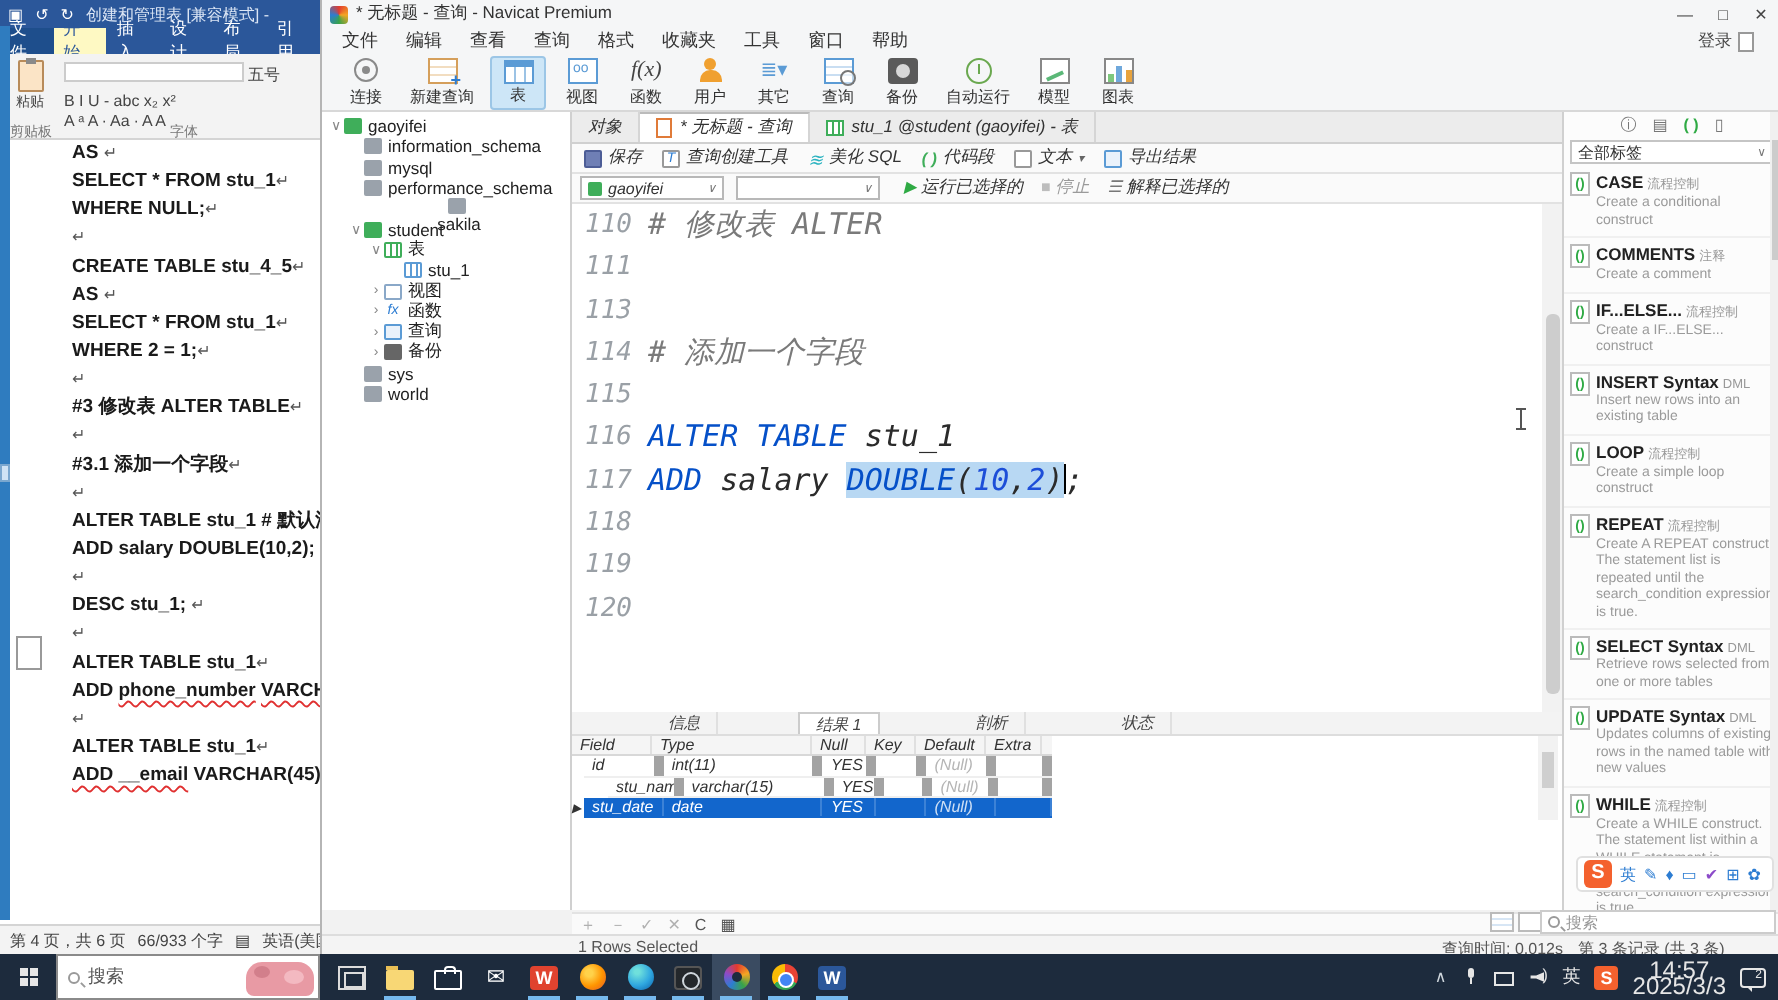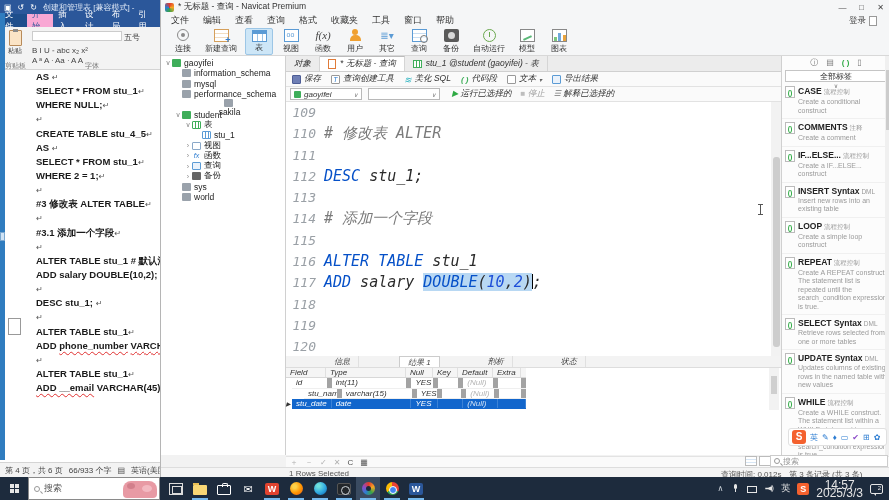--- a/index.html
+++ b/index.html
@@ -7,21 +7,21 @@
   body { font-family:"Liberation Sans", sans-serif; position:relative; background:#d7dbe0; font-size:10px; color:#333; }
   .abs { position:absolute; }
 
   
   #word-win { left:0; top:0; width:160px; height:477px; background:#fff; }
   .w-titlebar { position:absolute; left:0; top:0; width:160px; height:14px; background:#2b579a; color:#fff; display:flex; align-items:center; gap:6px; padding:0 4px; font-size:8px; }
   .w-title { white-space:nowrap; overflow:hidden; color:#dce6f5; }
   .w-tabs { position:absolute; left:0; top:14px; width:160px; height:13px; background:#2b579a; display:flex; align-items:stretch; font-size:8.5px; color:#fff; }
   .w-tab { padding:1px 5px; display:flex; align-items:center; }
   .w-tab.file { background:#1e4e8c; }
-  .w-tab.active { background:#f9a8d4; color:#2b579a; }
+  .w-tab.active { background:#fef9c3; color:#2b579a; }
   .w-ribbon { position:absolute; left:0; top:27px; width:160px; height:43px; background:#f3f3f3; border-bottom:1px solid #d4d4d4; overflow:hidden; }
   .w-paste { position:absolute; left:4px; top:3px; width:22px; height:30px; text-align:center; }
   .w-clipboard { width:13px; height:16px; margin:0 auto; background:#fbe4c6; border:1px solid #b88b5a; border-radius:1px; position:relative; }
   .w-clipboard:before { content:""; position:absolute; left:3px; top:-2px; width:5px; height:3px; background:#8a8a8a; }
   .w-glyphrow { position:absolute; font-size:8px; color:#444; white-space:nowrap; }
   .w-grouplabel { position:absolute; font-size:7px; color:#777; }
   .w-doc { position:absolute; left:21px; top:70px; width:155px; height:385px; background:#fff; overflow:hidden; }
   .doc-line { position:relative; height:14.15px; line-height:14.15px; font-size:9.5px; font-weight:bold; padding-left:15px; white-space:nowrap; color:#1a1a1a; }
   .doc-line .mark { color:#555; font-weight:normal; font-size:8px; }
   .doc-line .wavy { text-decoration:underline wavy #e03030 1px; text-underline-offset:2px; }
@@ -133,21 +133,21 @@
   .n-search { position:absolute; left:609px; top:455px; width:118px; height:12px; background:#fff; border:1px solid #ccc; display:flex; align-items:center; gap:3px; padding:0 3px; font-size:8px; color:#999; }
   .mag { width:6px; height:6px; border:1px solid #999; border-radius:50%; position:relative; flex:none; }
   .mag:after { content:""; position:absolute; left:5px; top:5px; width:3px; height:1px; background:#999; transform:rotate(45deg); }
   .n-status { position:absolute; left:0; top:467px; width:729px; height:10px; background:#f4f4f4; border-top:1px solid #ddd; font-size:8px; color:#555; }
   .n-status span { position:absolute; top:0.5px; white-space:nowrap; }
 
   
   .n-right { position:absolute; left:620px; top:56px; width:109px; height:399px; background:#fcfcfc; border-left:1px solid #d0d0d0; overflow:hidden; }
   .rp-icons { height:13px; display:flex; align-items:center; justify-content:center; gap:8px; font-size:8px; color:#777; }
   .rp-icons .on { color:#2faa44; font-weight:bold; }
-  .rp-filter { margin:1px 3px; height:12px; border:1px solid #c5c5c5; background:#fff; display:flex; align-items:center; font-size:8px; padding:0 3px; color:#333;flex-direction:column; }
+  .rp-filter { margin:1px 3px; height:12px; border:1px solid #c5c5c5; background:#fff; display:flex; align-items:center; font-size:8px; padding:0 3px; color:#333; }
   .rp-filter .sp { flex:1; }
   .snip { padding:3px 3px 3px 3px; border-bottom:1px solid #f0f0f0; display:flex; gap:3px; }
   .snip-ic { width:10px; height:12px; background:#fff; border:1px solid #bbb; color:#2faa44; font-size:7px; font-weight:bold; text-align:center; line-height:11px; flex:none; }
   .snip-title { font-size:8.5px; font-weight:bold; color:#222; }
   .snip-tag { font-size:6.5px; color:#999; font-weight:normal; margin-left:2px; }
   .snip-desc { font-size:7px; color:#9a9a9a; line-height:8.5px; margin-top:1px; }
   .rp-scroll { position:absolute; right:0; top:0; width:5px; height:399px; background:#f0f0f0; }
   .rp-thumb { position:absolute; left:1px; top:14px; width:3px; height:60px; background:#ccc; }
 
   
@@ -461,24 +461,22 @@
         <span class="sp"></span>
         <span class="v">∨</span>
       </div>
       <div class="run-group">
         <span><span class="run-tri">▶</span> <span>运行已选择的</span></span>
         <span class="gray"><span class="stop-sq">■</span> <span>停止</span></span>
         <span><span class="explain-ic">☰</span> <span>解释已选择的</span></span>
       </div>
     </div>
     <div class="editor">
-        <div class="ed-line"><span class="ed-num">109</span><span class="ed-text"></span></div>
         <div class="ed-line"><span class="ed-num">110</span><span class="ed-text"><span class="cm"># 修改表 ALTER</span></span></div>
         <div class="ed-line"><span class="ed-num">111</span><span class="ed-text"></span></div>
-        <div class="ed-line"><span class="ed-num">112</span><span class="ed-text"><span class="kw">DESC</span><span class="pl"> stu_1;</span></span></div>
         <div class="ed-line"><span class="ed-num">113</span><span class="ed-text"></span></div>
         <div class="ed-line"><span class="ed-num">114</span><span class="ed-text"><span class="cm"># 添加一个字段</span></span></div>
         <div class="ed-line"><span class="ed-num">115</span><span class="ed-text"></span></div>
         <div class="ed-line"><span class="ed-num">116</span><span class="ed-text"><span class="kw">ALTER TABLE</span><span class="pl"> stu_1</span></span></div>
         <div class="ed-line"><span class="ed-num">117</span><span class="ed-text"><span class="kw">ADD</span><span class="pl"> salary </span><span class="kw sel">DOUBLE</span><span class="pl sel">(</span><span class="num sel">10</span><span class="pl sel">,</span><span class="num sel">2</span><span class="pl sel">)</span><span class="ed-caret"></span><span class="pl">;</span></span></div>
         <div class="ed-line"><span class="ed-num">118</span><span class="ed-text"></span></div>
         <div class="ed-line"><span class="ed-num">119</span><span class="ed-text"></span></div>
         <div class="ed-line"><span class="ed-num">120</span><span class="ed-text"></span></div>
       </div>
     <div class="ed-scroll">

